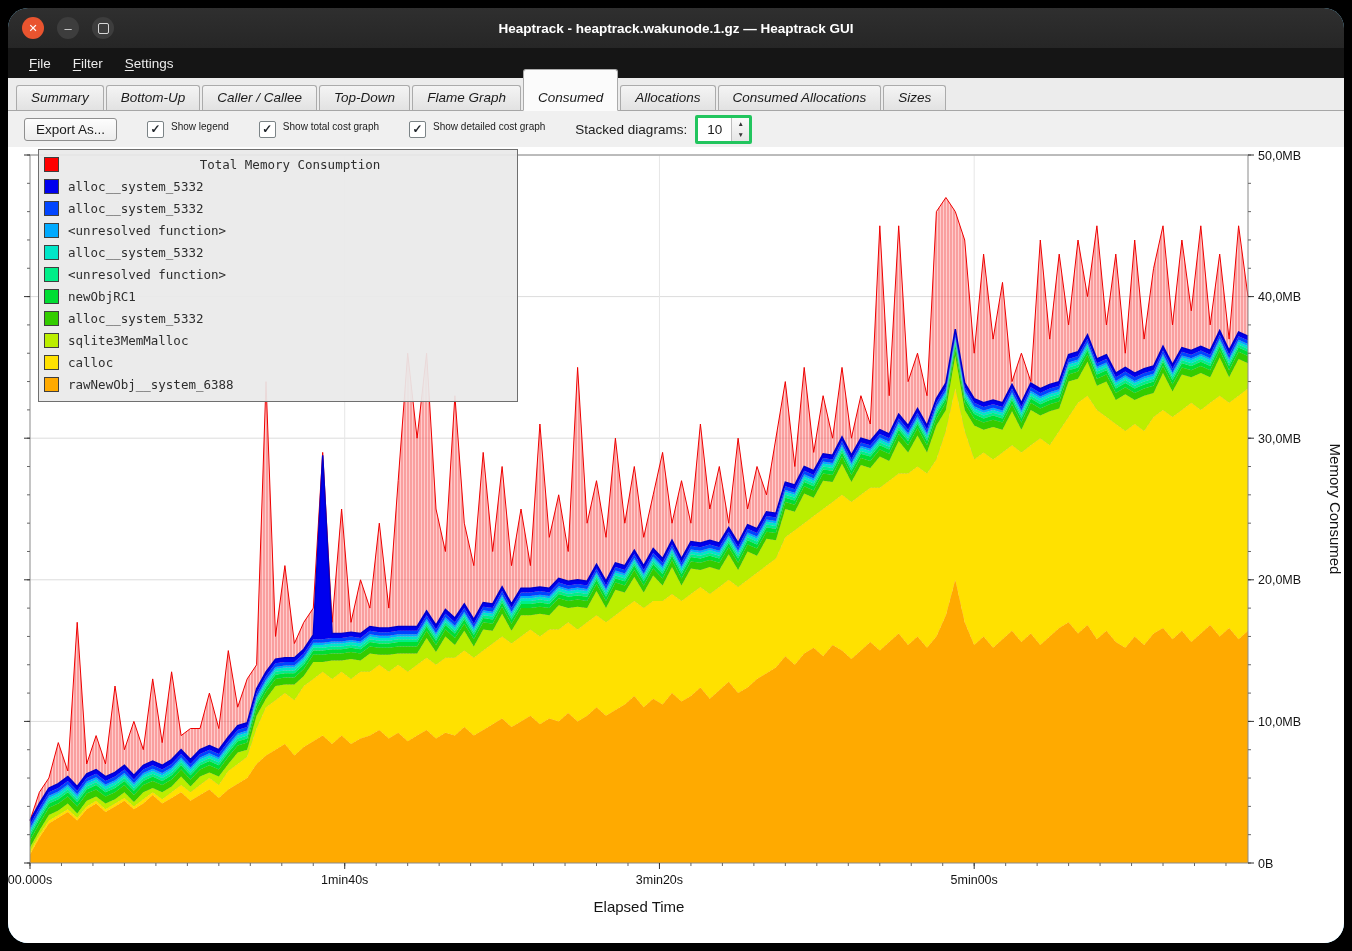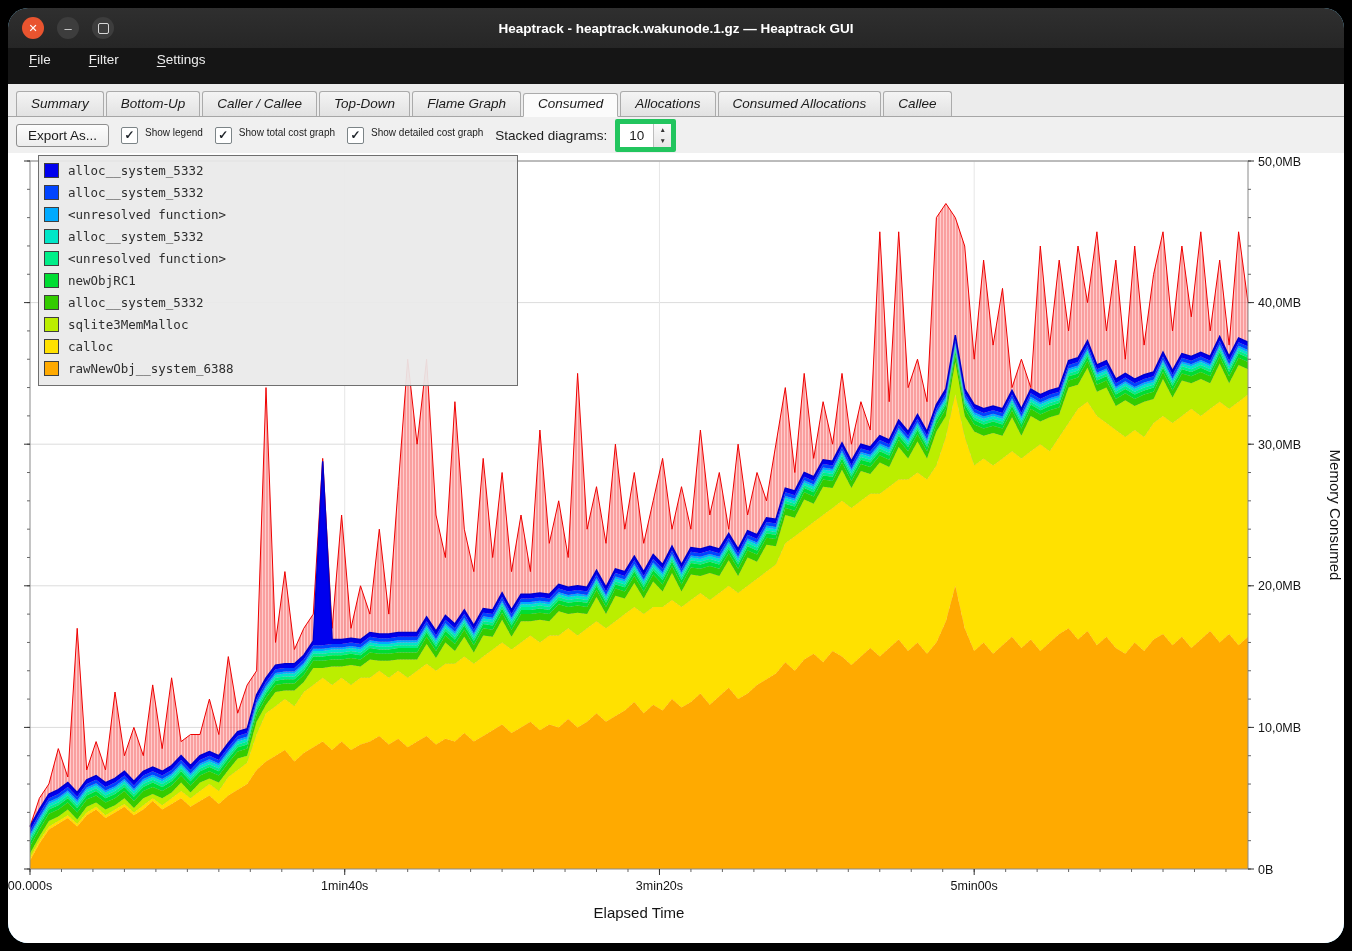--- a/index.html
+++ b/index.html
@@ -12,38 +12,38 @@
   .winbtn{width:22px;height:22px;border-radius:50%;display:flex;align-items:center;justify-content:center;
           color:#fff;font-size:11px;line-height:1;}
   .winbtn.close{background:#e9542f;}
   .winbtn.close::before{content:"\2715";}
   .winbtn.minimize{background:#3d3d3d;color:#d8d8d8;}
   .winbtn.minimize::before{content:"\2013";font-size:13px;}
   .winbtn.maximize{background:#3d3d3d;color:#d8d8d8;}
   .winbtn.maximize::before{content:"";width:9px;height:9px;border:1.5px solid #d8d8d8;border-radius:2px;display:block;}
   .wtitle{position:absolute;left:0;right:0;text-align:center;color:#fff;font-weight:bold;font-size:13.5px;}
   
-  .menubar{height:36px;flex:none;background:#151515;display:flex;padding-left:12px;gap:20px;}
+  .menubar{height:30px;flex:none;background:#151515;display:flex;align-items:center;padding-left:12px;gap:4px;}
   .menu-item{color:#ececec;font-size:13.5px;padding:4px 9px;cursor:default;}
   .menu-item u{text-underline-offset:2px;}
   
   .tabbar{height:29px;flex:none;background:#ececec;display:flex;align-items:flex-end;padding:3px 0 0 8px;border-bottom:1px solid #a6a6a6;}
   .tab{font-size:13.5px;color:#1b1b1b;padding:4px 14px 5px 14px;background:linear-gradient(#f4f4f4,#e2e2e2);
        border:1px solid #ababab;border-bottom:none;border-radius:3px 3px 0 0;margin-right:2px;white-space:nowrap;font-style:italic;}
-  .tab.active{background:#fbfbfb;padding-top:2px;margin-bottom:-1px;border-bottom:1px solid #fbfbfb;}
-  
-  .toolbar{height:36px;flex:none;background:#f0f0f0;display:flex;align-items:center;gap:12px;padding:0 8px;}
+  .tab.active{background:#fbfbfb;padding-top:20px;margin-bottom:-1px;border-bottom:1px solid #fbfbfb;}
+  
+  .toolbar{height:36px;flex:none;background:#f0f0f0;display:flex;align-items:center;gap:30px;padding:0 16px;}
   .btn{border:1px solid #8f8f8f;border-radius:3px;background:linear-gradient(#fdfdfd,#ededed);
        padding:3px 11px;font-size:13.5px;color:#1b1b1b;}
   .cbgroup{display:flex;align-items:flex-start;gap:7px;font-size:10px;color:#1b1b1b;}
   .checkbox{width:15px;height:15px;border:1px solid #7c8487;border-radius:2px;background:#fff;
             display:flex;align-items:center;justify-content:center;color:#20252b;font-size:12px;font-weight:bold;}
   .checkbox.checked::after{content:"\2713";}
   .spingroup{display:flex;align-items:center;gap:8px;font-size:13.5px;color:#1b1b1b;}
-  .spinbox{display:flex;height:23px;border:5px solid #22c55e;border-radius:2px;background:#fff;overflow:hidden;text-align:center;}
+  .spinbox{display:flex;height:23px;border:3px solid #22c55e;border-radius:2px;background:#fff;overflow:hidden;text-align:center;}
   .spin-value{padding:0 9px;display:flex;align-items:center;font-size:13.5px;}
   .spin-btns{display:flex;flex-direction:column;width:17px;border-left:1px solid #bdbdbd;background:linear-gradient(#fafafa,#e6e6e6);}
   .spin-btn{flex:1;display:flex;align-items:center;justify-content:center;font-size:6.5px;color:#333;}
   
   .chart-region{flex:1;background:#fff;position:relative;}
   .chart-svg{position:absolute;left:0;top:0;}
   .tick-label{font:12.5px "Liberation Sans",sans-serif;fill:#141414;}
   .axis-label{font:15px "Liberation Sans",sans-serif;fill:#141414;}
   .legend-box{position:absolute;left:30px;top:2px;width:468px;background:rgba(233,233,233,0.93);
               border:1px solid #6f6f6f;font-family:"DejaVu Sans Mono","Liberation Mono",monospace;
@@ -75,21 +75,21 @@
 
   <div class="tabbar">
     <div class="tab">Summary</div>
     <div class="tab">Bottom-Up</div>
     <div class="tab">Caller / Callee</div>
     <div class="tab">Top-Down</div>
     <div class="tab">Flame Graph</div>
     <div class="tab active">Consumed</div>
     <div class="tab">Allocations</div>
     <div class="tab">Consumed Allocations</div>
-    <div class="tab">Callee</div>
+    <div class="tab">Sizes</div>
   </div>
 
   <div class="toolbar">
     <div class="btn">Export As...</div>
     <div class="cbgroup">
       <span class="checkbox checked"></span>
       <span>Show legend</span>
     </div>
     <div class="cbgroup">
       <span class="checkbox checked"></span>
@@ -256,20 +256,24 @@
         <line x1="1240" x2="1246" y1="149.60000000000002" y2="149.60000000000002" stroke="#333"></line>
         <line x1="16" x2="22" y1="149.60000000000002" y2="149.60000000000002" stroke="#333"></line>
         <text x="1250" y="154.10000000000002" class="tick-label">40,0MB</text>
         <line x1="1240" x2="1246" y1="8" y2="8" stroke="#333"></line>
         <line x1="16" x2="22" y1="8" y2="8" stroke="#333"></line>
         <text x="1250" y="12.5" class="tick-label">50,0MB</text>
         <text x="631" y="765" text-anchor="middle" class="axis-label">Elapsed Time</text>
         <text transform="translate(1322,362) rotate(90)" text-anchor="middle" class="axis-label">Memory Consumed</text>
       </svg>
     <div class="legend-box">
+      <div class="legend-row">
+        <span class="legend-swatch" style="background: rgb(255, 0, 0);"></span>
+        <span class="legend-title-label">Total Memory Consumption</span>
+      </div>
       <div>
           <div class="legend-row">
             <span class="legend-swatch" style="background: rgb(0, 0, 238);"></span>
             <span class="legend-label">alloc__system_5332</span>
           </div>
           <div class="legend-row">
             <span class="legend-swatch" style="background: rgb(0, 68, 255);"></span>
             <span class="legend-label">alloc__system_5332</span>
           </div>
           <div class="legend-row">

